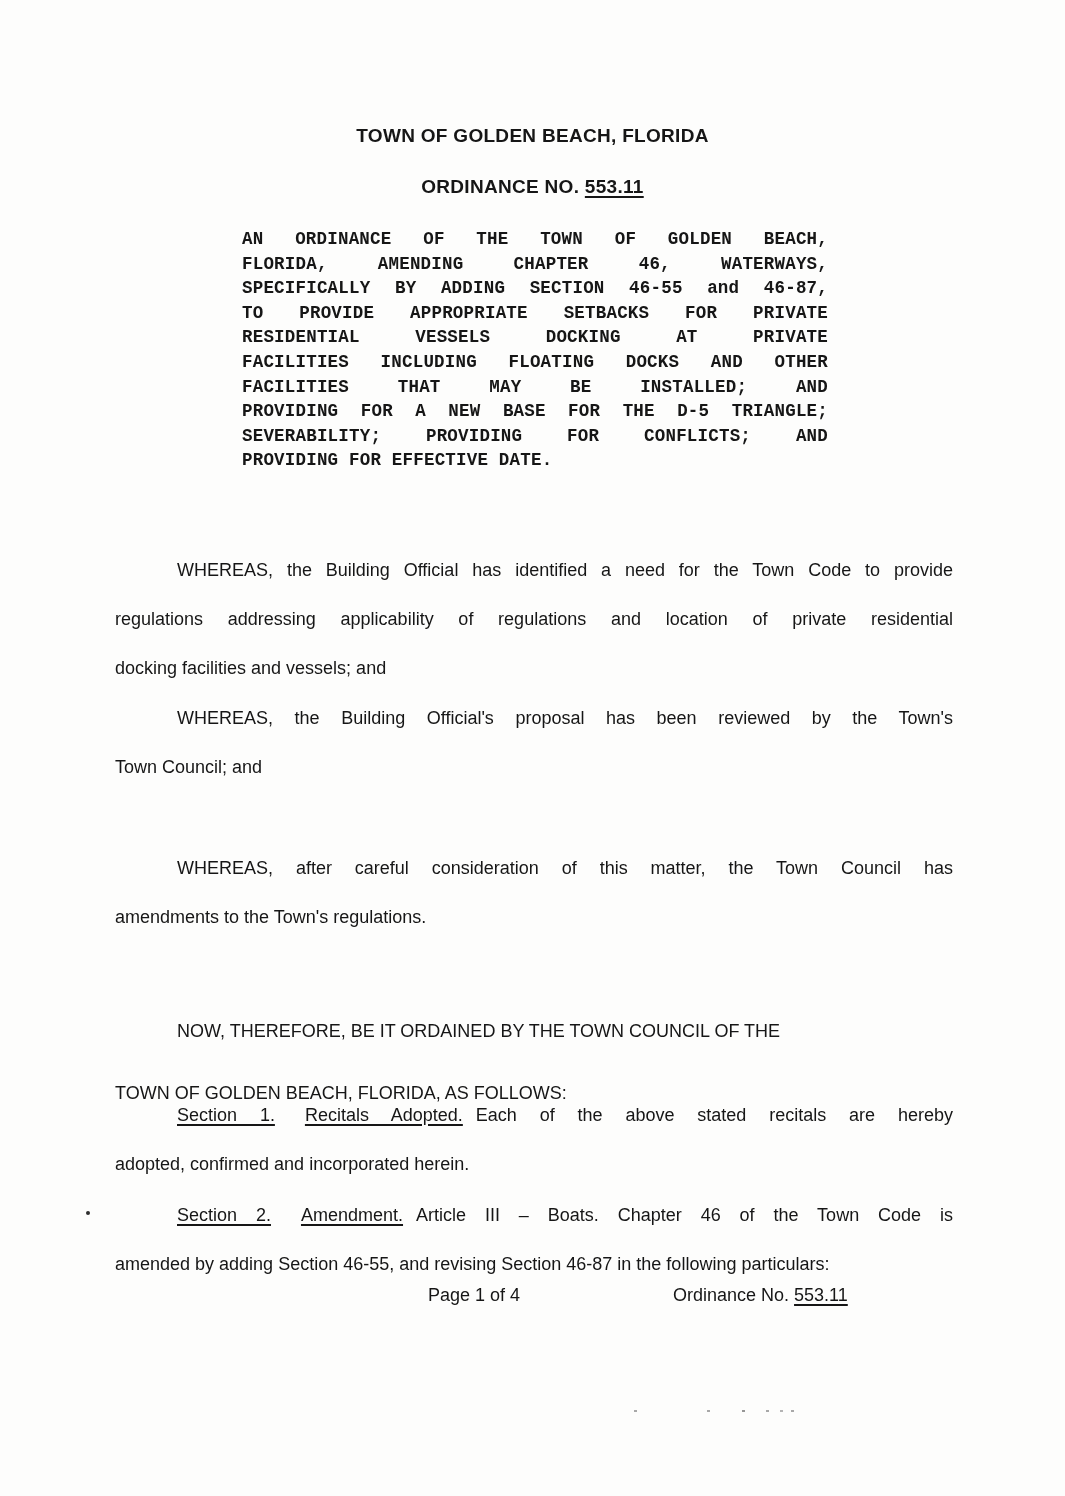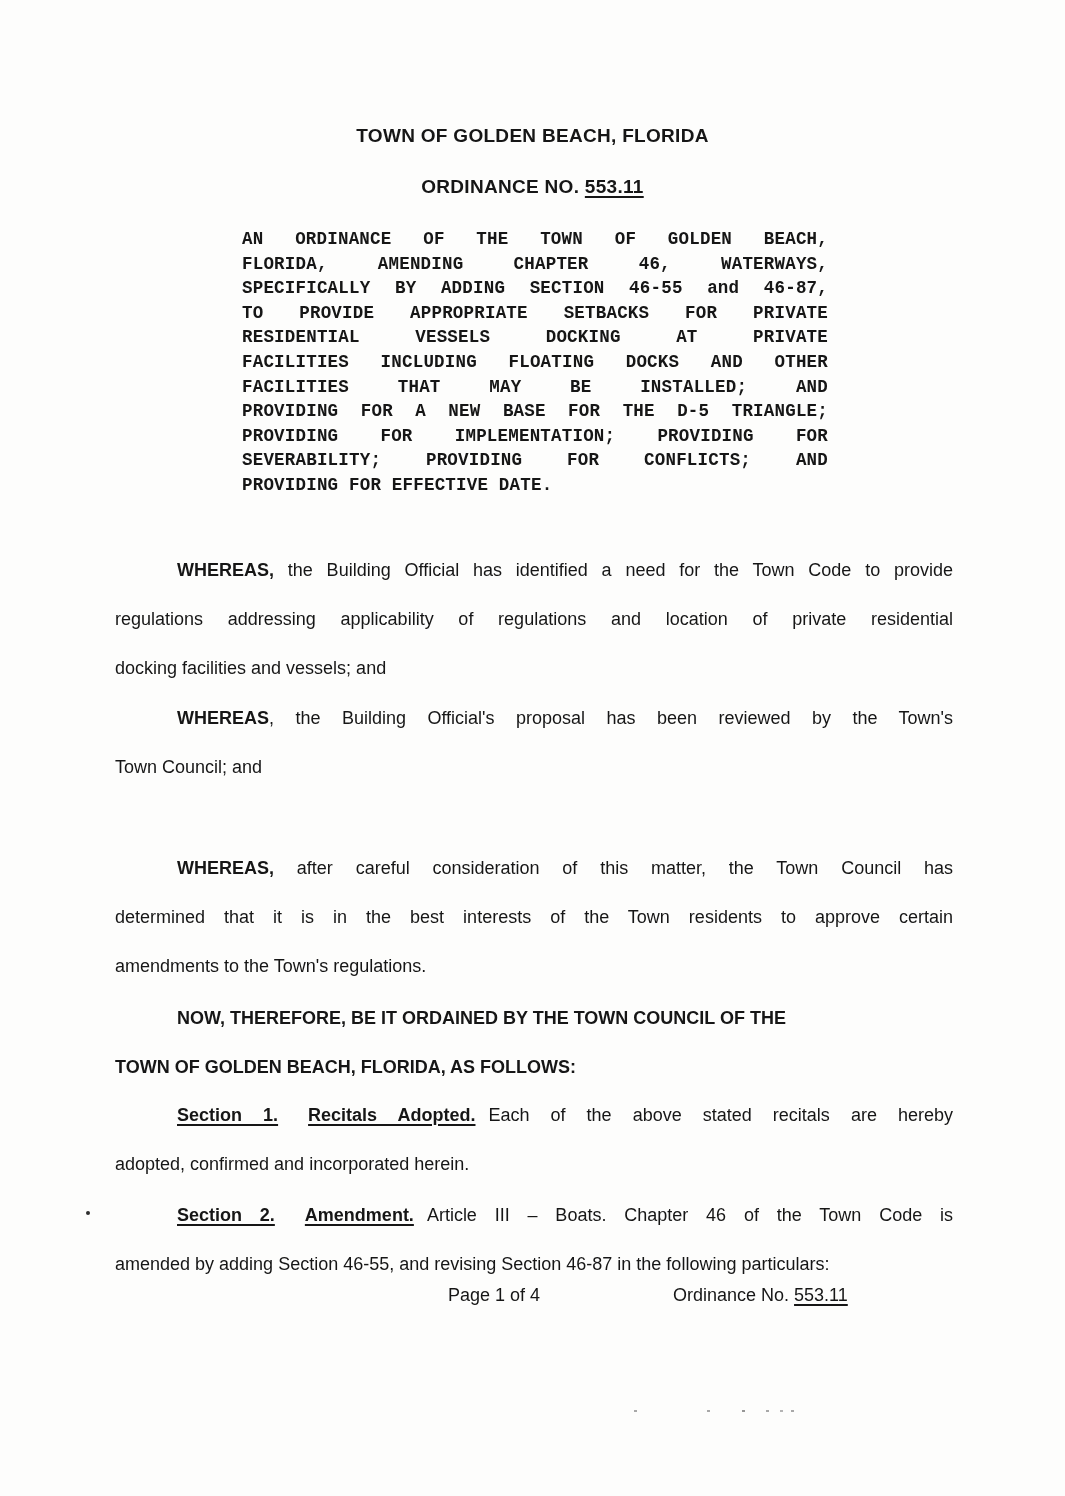--- a/index.html
+++ b/index.html
@@ -21,29 +21,29 @@
     font-weight:bold; font-size:17.5px; letter-spacing:0.2px;
   }
   .cl { height:24.6px; line-height:24.6px;font-family:Liberation Mono, monospace; }
   .para {
     position:absolute; left:115px; width:838px;
     font-size:18px;
   }
   .bl { height:49px; line-height:49px; }
   .just { text-align:justify; text-align-last:justify; }
   .ind { padding-left:62px; }
-  .b { font-weight:bold; }
+  .b { font-weight:normal;margin-top:13px; }
   .u { text-decoration:underline; text-underline-offset:3px; text-decoration-thickness:2px; }
   .gap  { display:inline-block; width:30px; }
   .gap2 { display:inline-block; width:13px; }
   .footer {
     position:absolute; top:1280px; left:0; width:100%;
     height:30px; line-height:30px; font-size:18px;
   }
-  .footer .page-ind { position:absolute; left:448px;text-align:center; }
+  .footer .page-ind { position:absolute; left:428px;text-align:center; }
   .footer .ord-ind  { position:absolute; left:673px; }
   .artifact-dot {
     position:absolute; left:86px; top:1211px;
     width:4px; height:4px; background:#2e2e2e; border-radius:50%;
   }
   .specks { position:absolute; top:1407px; left:630px; width:175px; height:10px; }
   .speck { position:absolute; top:3px; width:3px; height:2px; background:#a8a8a8; }
   .s1 { left:4px; }  .s2 { left:77px; } .s3 { left:112px; background:#969696; }
   .s4 { left:136px; } .s5 { left:150px; background:#b4b4b4; } .s6 { left:161px; }
 </style>
@@ -57,39 +57,37 @@
 
   <div class="caption">
     <div class="cl just">AN ORDINANCE OF THE TOWN OF GOLDEN BEACH,</div>
     <div class="cl just">FLORIDA, AMENDING CHAPTER 46, WATERWAYS,</div>
     <div class="cl just">SPECIFICALLY BY ADDING SECTION 46-55 and 46-87,</div>
     <div class="cl just">TO PROVIDE APPROPRIATE SETBACKS FOR PRIVATE</div>
     <div class="cl just">RESIDENTIAL VESSELS DOCKING AT PRIVATE</div>
     <div class="cl just">FACILITIES INCLUDING FLOATING DOCKS AND OTHER</div>
     <div class="cl just">FACILITIES THAT MAY BE INSTALLED; AND</div>
     <div class="cl just">PROVIDING FOR A NEW BASE FOR THE D-5 TRIANGLE;</div>
-    <div class="cl just">PROVIDING FOR IMPLEMENTATION; PROVIDING FOR</div>
     <div class="cl just">SEVERABILITY; PROVIDING FOR CONFLICTS; AND</div>
     <div class="cl">PROVIDING FOR EFFECTIVE DATE.</div>
   </div>
 
   <div class="para" style="top:546px">
     <div class="bl just ind"><span class="b">WHEREAS,</span><span> the Building Official has identified a need for the Town Code to provide</span></div>
     <div class="bl just">regulations addressing applicability of regulations and location of private residential</div>
     <div class="bl">docking facilities and vessels; and</div>
   </div>
 
   <div class="para" style="top:694px">
     <div class="bl just ind"><span class="b">WHEREAS</span><span>, the Building Official's proposal has been reviewed by the Town's</span></div>
     <div class="bl">Town Council; and</div>
   </div>
 
   <div class="para" style="top:844px">
     <div class="bl just ind"><span class="b">WHEREAS,</span><span> after careful consideration of this matter, the Town Council has</span></div>
-    <div class="bl just">determined that it is in the best interests of the Town residents to approve certain</div>
     <div class="bl">amendments to the Town's regulations.</div>
   </div>
 
   <div class="para" style="top:994px">
     <div class="bl ind b">NOW, THEREFORE, BE IT ORDAINED BY THE TOWN COUNCIL OF THE</div>
     <div class="bl b">TOWN OF GOLDEN BEACH, FLORIDA, AS FOLLOWS:</div>
   </div>
 
   <div class="para" style="top:1091px">
     <div class="bl just ind"><span class="b u">Section 1.</span><span class="gap"></span><span class="b u">Recitals Adopted.</span><span class="gap2"></span><span>Each of the above stated recitals are hereby</span></div>

